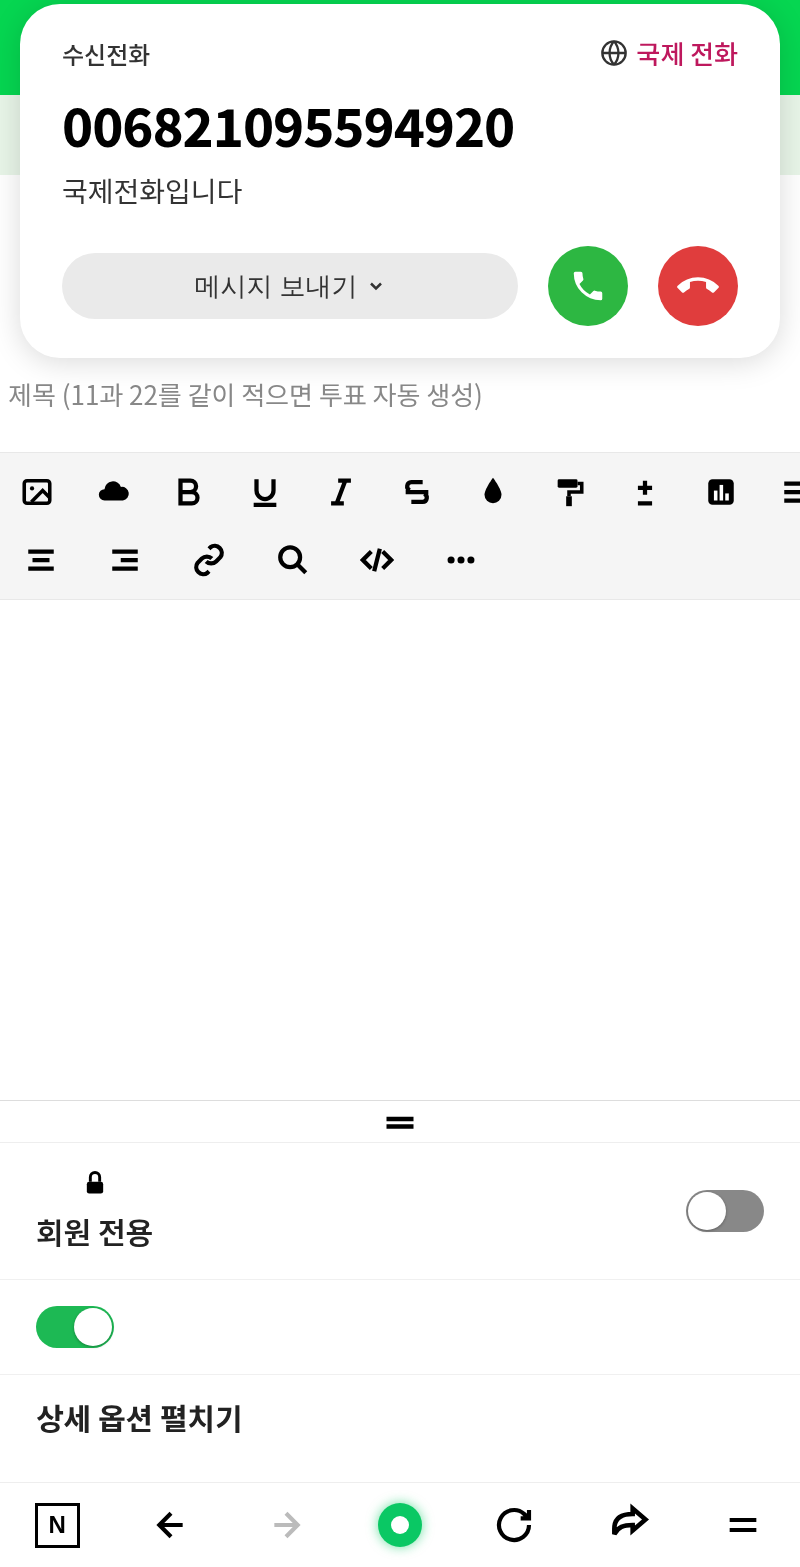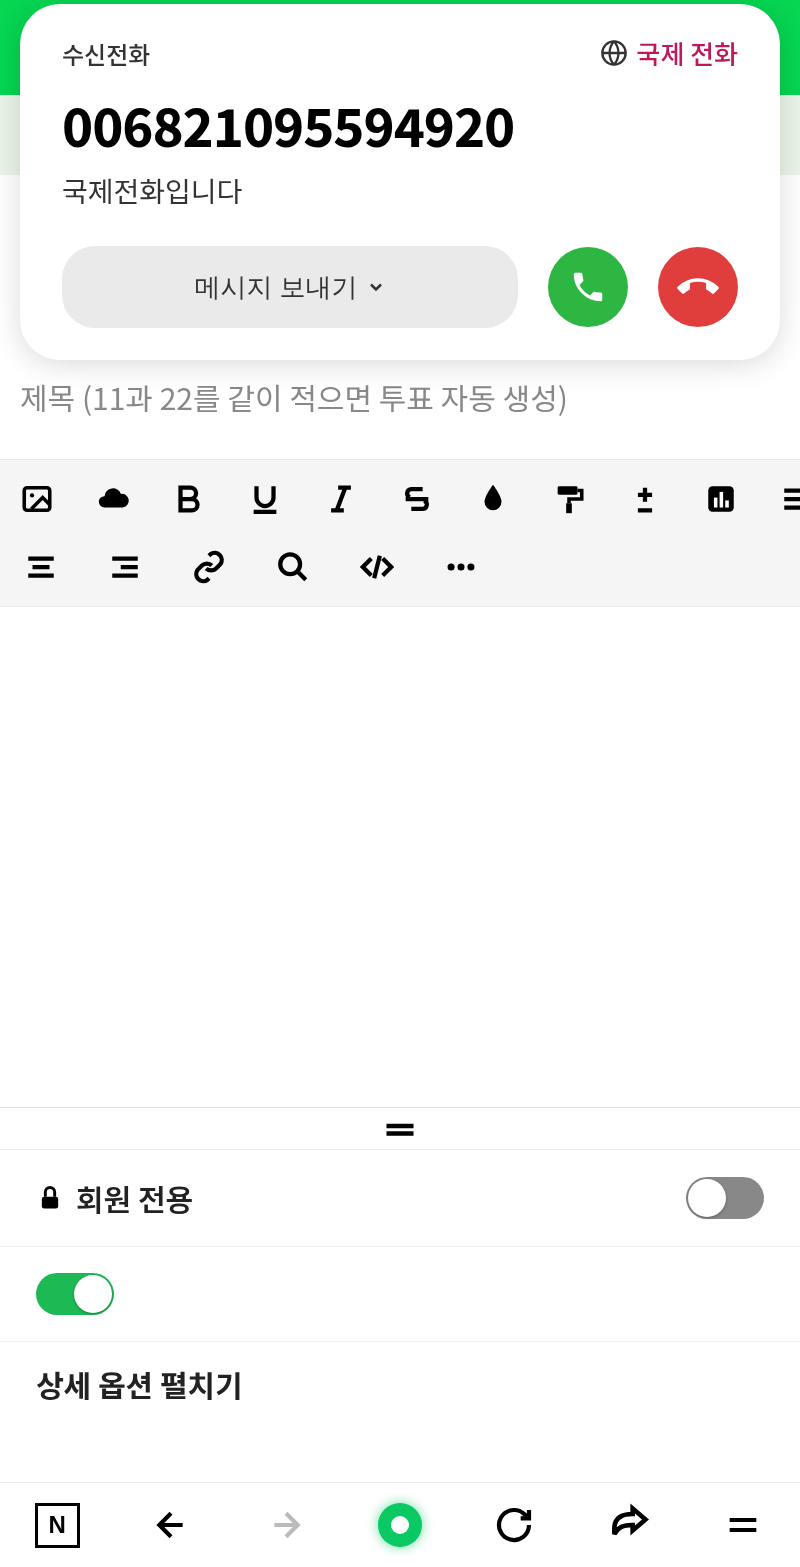--- a/index.html
+++ b/index.html
@@ -17,48 +17,48 @@
     padding: 30px 42px 32px 42px;
     z-index: 100;
   }
   .call-top { display: flex; justify-content: space-between; align-items: flex-end; }
   .call-incoming { font-size: 24px; color: #333; font-weight: 500; }
   .call-intl { display: flex; align-items: center; gap: 8px; font-size: 26px; color: #be185d; font-weight: 500; }
   .call-number { font-size: 52px; font-weight: 800; color: #000; margin-top: 16px; letter-spacing: -1px; }
   .call-subtitle { font-size: 28px; color: #333; margin-top: 8px; }
   .call-actions { display: flex; align-items: center; gap: 30px; margin-top: 36px; }
   .msg-btn {
-    flex: 1; height: 82px; background: #eaeaea; border: none; border-radius: 33px;
+    flex: 1; height: 66px; background: #eaeaea; border: none; border-radius: 33px;
     font-size: 26px; color: #333; display: flex; align-items: center; justify-content: center; gap: 8px;
   }
   .round-btn { width: 80px; height: 80px; border-radius: 50%; border: none; display: flex; align-items: center; justify-content: center; }
   .accept-btn { background: #2db742; }
   .decline-btn { background: #e03d3d; }
   
-  .title-placeholder { padding: 40px 20px 40px 20px; font-size: 30px; color: #888; margin-top: 160px; }
+  .title-placeholder { padding: 40px 20px 40px 8px; font-size: 26px; color: #888; margin-top: 160px; }
   
   .toolbar {
     background: #f5f5f5; border-top: 1px solid #e8e8e8; border-bottom: 1px solid #e8e8e8;
     padding: 18px 20px;
   }
   .toolbar-row { display: flex; align-items: center; gap: 42px; }
   .toolbar-row + .toolbar-row { margin-top: 26px; }
   .tb-btn { width: 42px; height: 42px; display: flex; align-items: center; justify-content: center; background: none; border: none; }
   .tb-btn svg { width: 34px; height: 34px; }
   
   .editor-area { height: 500px; background: #fff; }
   
   .drag-handle { height: 42px; border-top: 1px solid #ddd; display: flex; align-items: center; justify-content: center; }
   
   .options-section { background: #fff; border-top: 1px solid #eee; }
   .option-row {
     display: flex; align-items: center; justify-content: space-between;
     padding: 26px 36px; border-bottom: 1px solid #f0f0f0;
   }
-  .option-left { display: flex; align-items: center; gap: 12px; font-size: 30px; font-weight: 600; color: #222; }
+  .option-left { display: flex; align-items: center; gap: 12px; font-size: 30px; font-weight: 600; color: #222; flex-direction: column; }
   .option-link { color: #1db954; font-weight: 700; }
   
   .toggle { width: 78px; height: 42px; border-radius: 21px; position: relative; border: none; }
   .toggle-knob { position: absolute; top: 2px; width: 38px; height: 38px; border-radius: 50%; background: #fff; box-shadow: 0 1px 3px rgba(0,0,0,0.3); }
   .toggle-off { background: #888; }
   .toggle-off .toggle-knob { left: 2px; }
   .toggle-on { background: #1db954; }
   .toggle-on .toggle-knob { right: 2px; }
   
   .partial-row { padding: 20px 36px 0 36px; font-size: 30px; font-weight: 700; color: #222; }

